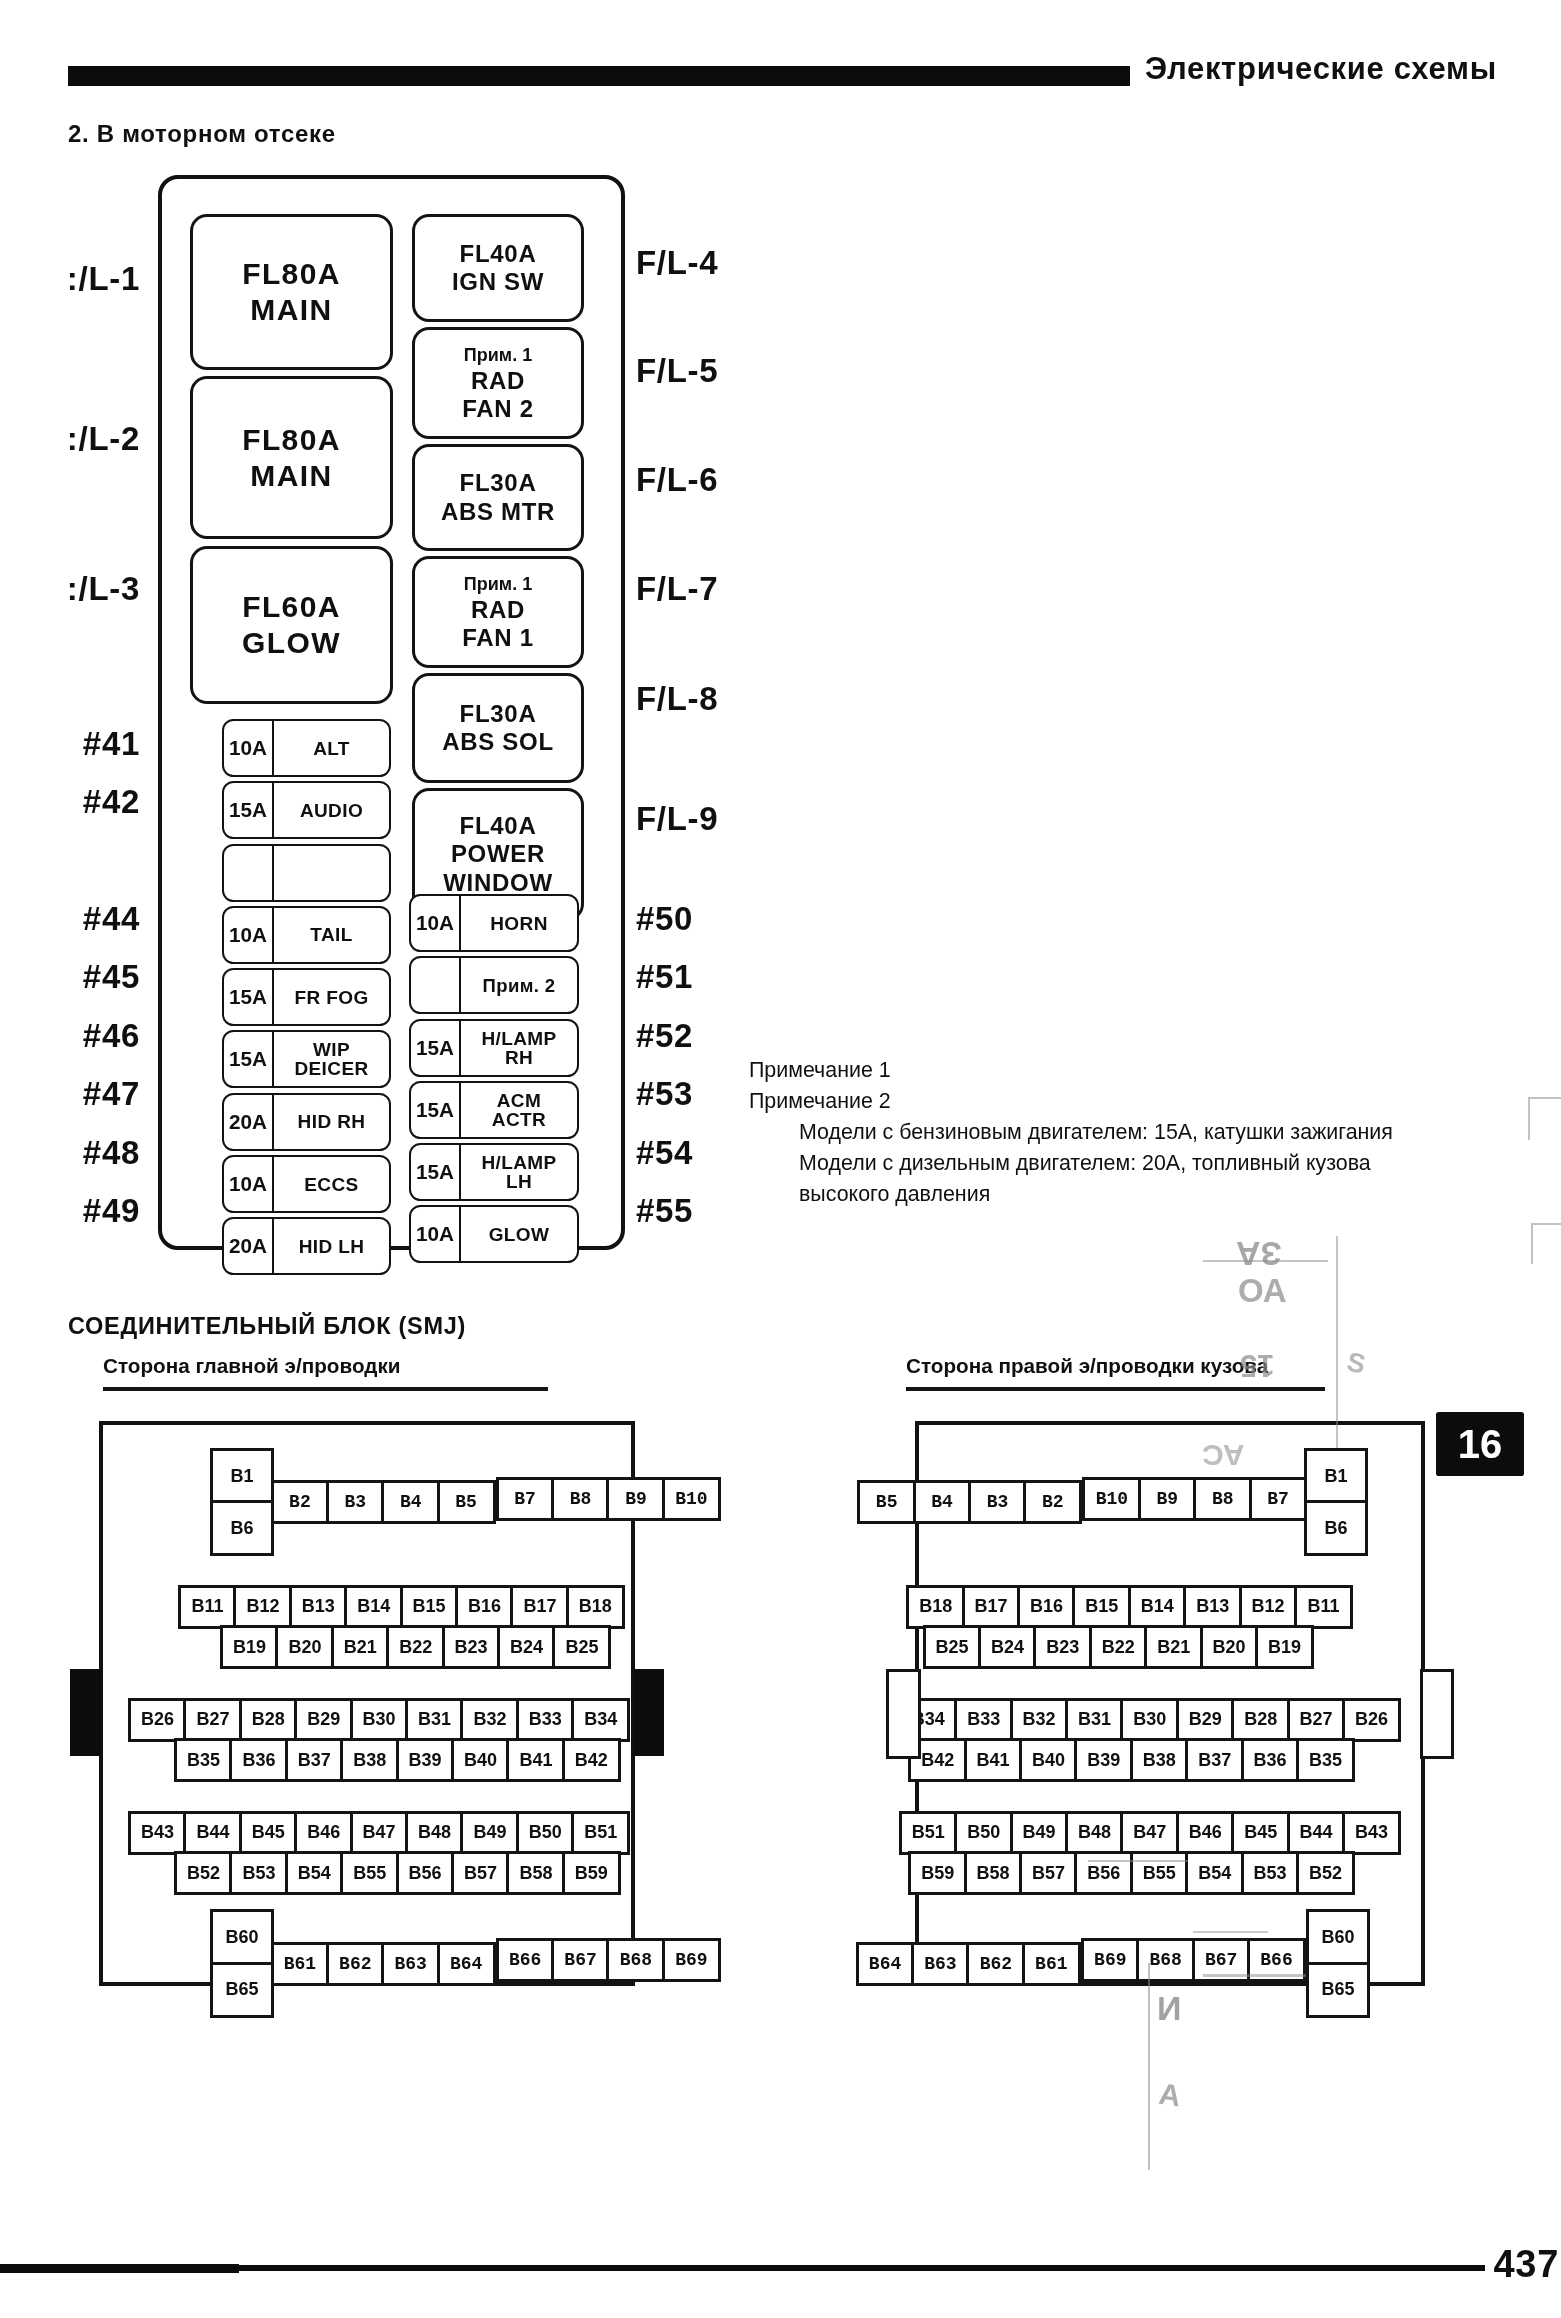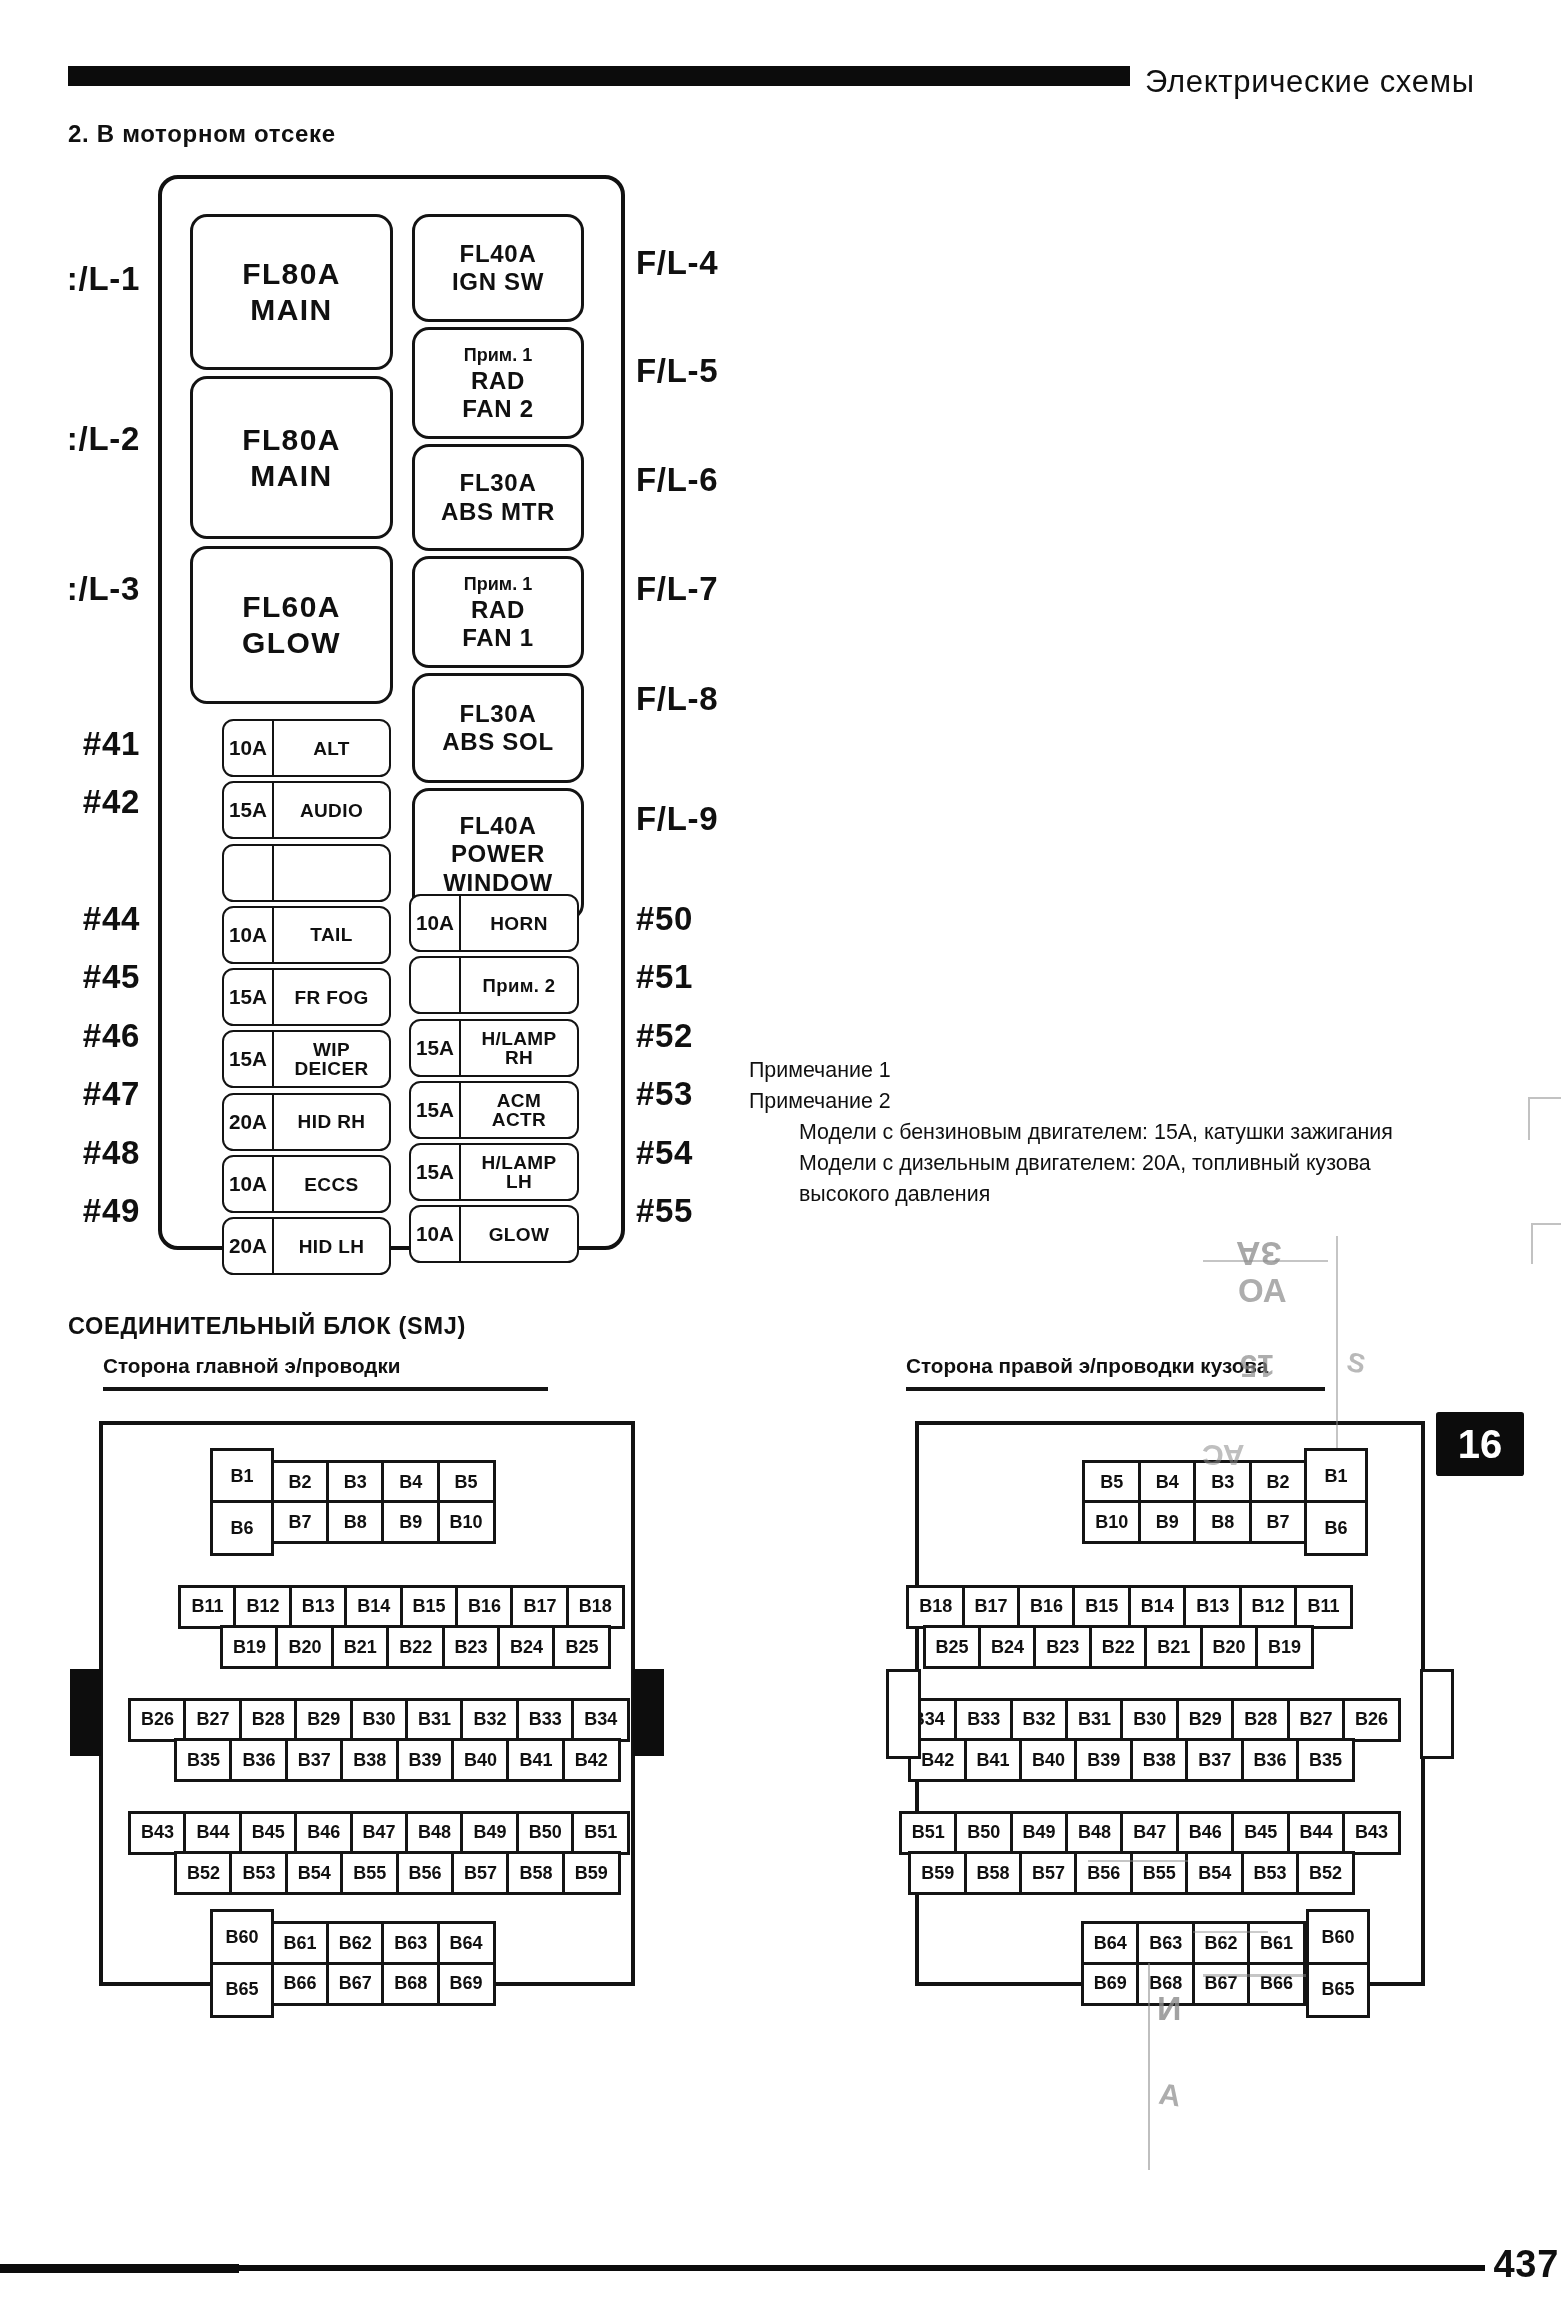--- a/index.html
+++ b/index.html
@@ -1,21 +1,21 @@
 <!DOCTYPE html>
 <html style="font-size:11.4px"><head>
 <meta charset="utf-8">
 <style>
   html,body{margin:0;padding:0;background:#e8e8e6;}
   .page{position:relative;width:1562px;height:2319px;background:#ffffff;
         font-family:"Liberation Sans", sans-serif;color:#101010;overflow:hidden;}
 
   
   .topbar{position:absolute;left:68px;top:66px;width:1062px;height:20px;background:#0c0c0c;}
-  .toptitle{position:absolute;left:1145px;top:64px;font-size:31px;font-weight:normal;letter-spacing:0.7px;}
+  .toptitle{position:absolute;left:1145px;top:51px;font-size:31px;font-weight:bold;letter-spacing:0.7px;}
   .section-title{position:absolute;left:68px;top:120px;font-size:24px;font-weight:bold;letter-spacing:0.7px;}
 
   
   .fusebox{position:absolute;left:158px;top:175px;width:459px;height:1067px;
            border:4.3px solid #111;border-radius:20px;background:#fff;}
   .col{position:absolute;display:flex;flex-direction:column;}
   #big-left{left:190px;top:214px;width:203px;}
   #big-mid{left:412px;top:214px;width:172px;}
   .bigfuse{border:3.6px solid #131313;border-radius:17px;background:#fff;display:flex;
            flex-direction:column;align-items:center;justify-content:center;
@@ -95,21 +95,21 @@
   #grid-right{left:915px;width:502px;}
   .cell{width:53px;height:38px;border:3.6px solid #141414;background:#fff;flex:none;
         display:flex;align-items:center;justify-content:center;
         font-size:18px;font-weight:bold;letter-spacing:0;}
   .row{display:flex;}
   .row .cell + .cell{margin-left:-3.6px;}
   .cell.tall{width:58px;height:50px;}
   .tallcol{display:flex;flex-direction:column;z-index:2;}
   .tallcol .cell + .cell{margin-top:-3.6px;}
   .g{display:flex;align-items:center;}
-  .rowsblk{display:flex;flex-direction:column;}
+  .rowsblk{display:flex;flex-direction:row;font-family:Liberation Mono, monospace;}
   .rowsblk .row + .row{margin-top:-3.6px;}
   #grid-left .g1{margin-top:23px;margin-left:107px;align-self:flex-start;}
   #grid-left .g1 .rowsblk{margin-left:-3.6px;}
   #grid-left .g2r1{margin-top:28.5px;margin-left:75px;align-self:flex-start;}
   #grid-left .g2r2{margin-top:-3.6px;margin-left:117px;align-self:flex-start;}
   #grid-left .g3r1{margin-top:28.5px;margin-left:25px;align-self:flex-start;}
   #grid-left .g3r2{margin-top:-3.6px;margin-left:71px;align-self:flex-start;}
   #grid-left .g4r1{margin-top:28.5px;margin-left:25px;align-self:flex-start;}
   #grid-left .g4r2{margin-top:-3.6px;margin-left:71px;align-self:flex-start;}
   #grid-left .g5{margin-top:14.2px;margin-left:107px;align-self:flex-start;}

